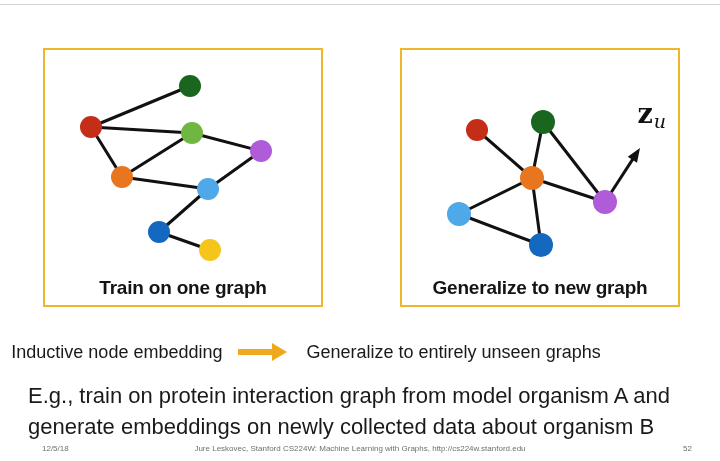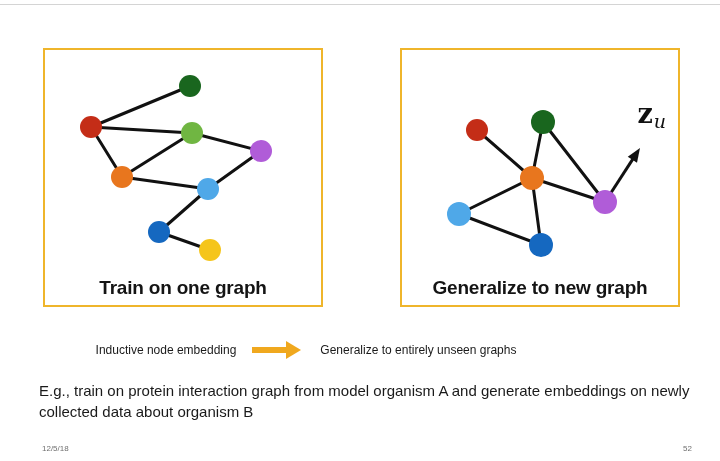--- a/index.html
+++ b/index.html
@@ -81,21 +81,21 @@
     font-size: 19px;
     vertical-align: -0.28em;
     margin-left: 1px;
   }
 
   .tagline {
     position: absolute;
     left: 0; top: 341px;
     width: 612px;
     text-align: center;
-    font-size: 12px;
+    font-size: 18px;
     color: #1a1a1a;
     white-space: nowrap;
   }
   .tagline .seg { vertical-align: middle; }
   .arrow-icon {
     display: inline-block;
     vertical-align: middle;
     width: 52px;
     height: 18px;
     margin: 0 16px;
@@ -113,24 +113,23 @@
     width: 0; height: 0;
     border-top: 9px solid transparent;
     border-bottom: 9px solid transparent;
     border-left: 15px solid #F0A81E;
   }
 
   .body-text {
     position: absolute;
     left: 28px; top: 380px;
     width: 668px;
-    font-size: 15px;
+    font-size: 22px;
     line-height: 1.42;
     color: #1a1a1a;
-    margin-left: 11px;
   }
 
   .watermark {
     position: absolute;
     right: 16px;
     top: 403px;
     font-family: "DejaVu Sans", sans-serif;
     font-size: 19px;
     color: #cfcfcf;
     white-space: nowrap;
@@ -209,16 +208,17 @@
 
   <div class="tagline">
     <span class="seg">Inductive node embedding</span><span class="arrow-icon"><span class="shaft"></span><span class="head"></span></span><span class="seg">Generalize to entirely unseen graphs</span>
   </div>
 
   <div class="body-text">E.g., train on protein interaction graph from model organism A and generate embeddings on newly collected data about organism B</div>
 
 
   <div class="footer">
     <span class="footer-date">12/5/18</span>
+    <span class="footer-center">Jure Leskovec, Stanford CS224W: Machine Learning with Graphs, http://cs224w.stanford.edu</span>
     <span class="footer-page">52</span>
   </div>
 
 </div>
 
 </body></html>

